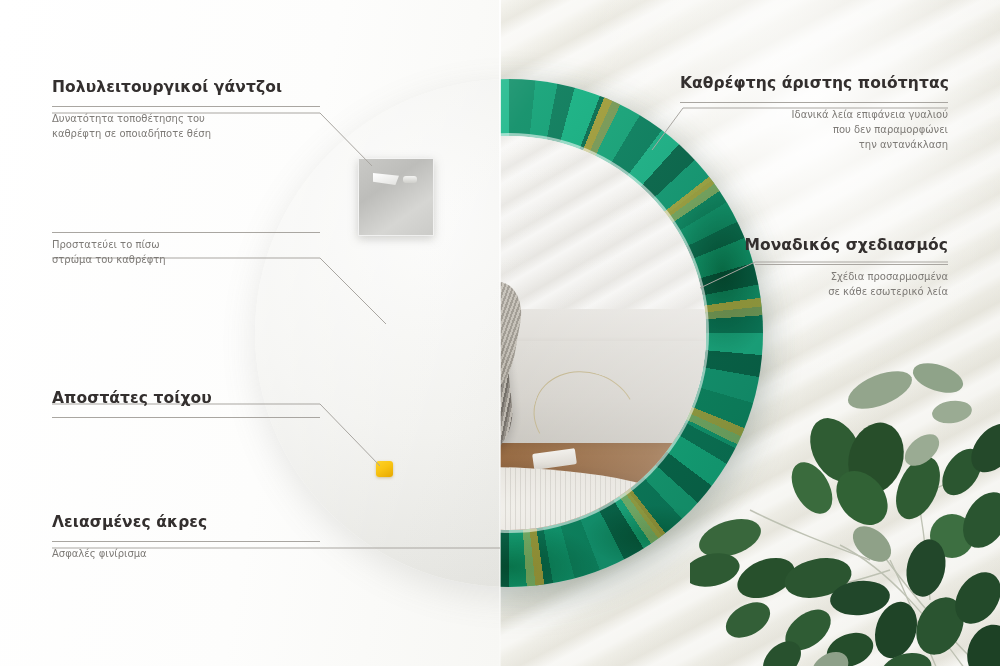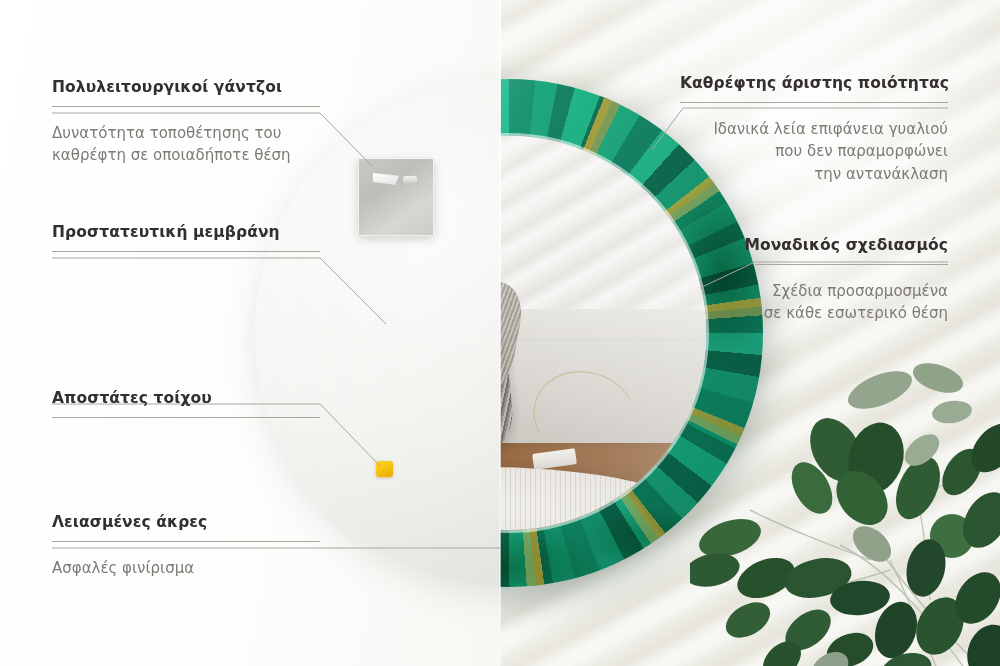--- a/index.html
+++ b/index.html
@@ -128,21 +128,21 @@
     background:linear-gradient(150deg,#fdd22a 0%,#f9c412 45%,#e6a800 100%);
     box-shadow:0 1px 3px rgba(150,110,0,.35);}
 
   
   .callout{position:absolute;}
   .c-left{text-align:left;}
   .c-right{text-align:right;}
   .c-title{font-size:15.5px;font-weight:bold;color:#332f2e;letter-spacing:.1px;
     white-space:nowrap;line-height:1.2;}
   .c-rule{height:1px;background:#a9a6a1;margin-top:9px;}
-  .c-body{font-size:15px;color:#7d7a76;line-height:1.52;margin-top:15px;font-weight:400;}
+  .c-body{font-size:10px;color:#7d7a76;line-height:1.52;margin-top:4px;font-weight:400;}
 
   
   .links{position:absolute;left:0;top:0;width:1000px;height:666px;pointer-events:none;}
 
   
   .plant{position:absolute;left:690px;top:330px;width:320px;height:346px;pointer-events:none;}
 </style>
 </head>
 <body>
 
@@ -204,22 +204,23 @@
   </svg>
 
   <div class="callout c-left" style="left:52px;top:78px;width:268px;">
     <div class="c-title">Πολυλειτουργικοί γάντζοι</div>
     <div class="c-rule"></div>
     <div class="c-body" style="white-space:pre-line">Δυνατότητα τοποθέτησης του
 καθρέφτη σε οποιαδήποτε θέση</div>
   </div>
 
   <div class="callout c-left" style="left:52px;top:223px;width:268px;">
-    <div class="c-title">Προστατευτική μεμβράνη</div>
-    <div class="c-rule"></div>
+    <div class="c-rule"></div>
+    <div class="c-body" style="white-space:pre-line">Προστατεύει το πίσω
+στρώμα του καθρέφτη</div>
   </div>
 
   <div class="callout c-left" style="left:52px;top:389px;width:268px;">
     <div class="c-title">Αποστάτες τοίχου</div>
     <div class="c-rule"></div>
   </div>
 
   <div class="callout c-left" style="left:52px;top:513px;width:268px;">
     <div class="c-title">Λειασμένες άκρες</div>
     <div class="c-rule"></div>
@@ -231,21 +232,21 @@
     <div class="c-rule"></div>
     <div class="c-body" style="white-space:pre-line">Ιδανικά λεία επιφάνεια γυαλιού
 που δεν παραμορφώνει
 την αντανάκλαση</div>
   </div>
 
   <div class="callout c-right" style="left:680px;top:236px;width:268px;">
     <div class="c-title">Μοναδικός σχεδιασμός</div>
     <div class="c-rule" style="margin-left:75px"></div>
     <div class="c-body" style="white-space:pre-line">Σχέδια προσαρμοσμένα
-σε κάθε εσωτερικό θέση</div>
+σε κάθε εσωτερικό λεία</div>
   </div>
 
   <svg class="plant" viewBox="0 0 320 346">
     <g stroke="#b9bdae" stroke-width="1.4" fill="none" opacity=".9">
       <path d="M300 346 C250 300 210 250 175 200"></path>
       <path d="M280 346 C240 290 200 240 150 215"></path>
       <path d="M318 120 C280 140 250 160 215 170"></path>
       <path d="M60 180 C100 200 140 215 180 230"></path>
       <path d="M250 346 C230 300 215 260 200 230"></path>
       <path d="M200 240 C170 250 140 258 110 262"></path>

